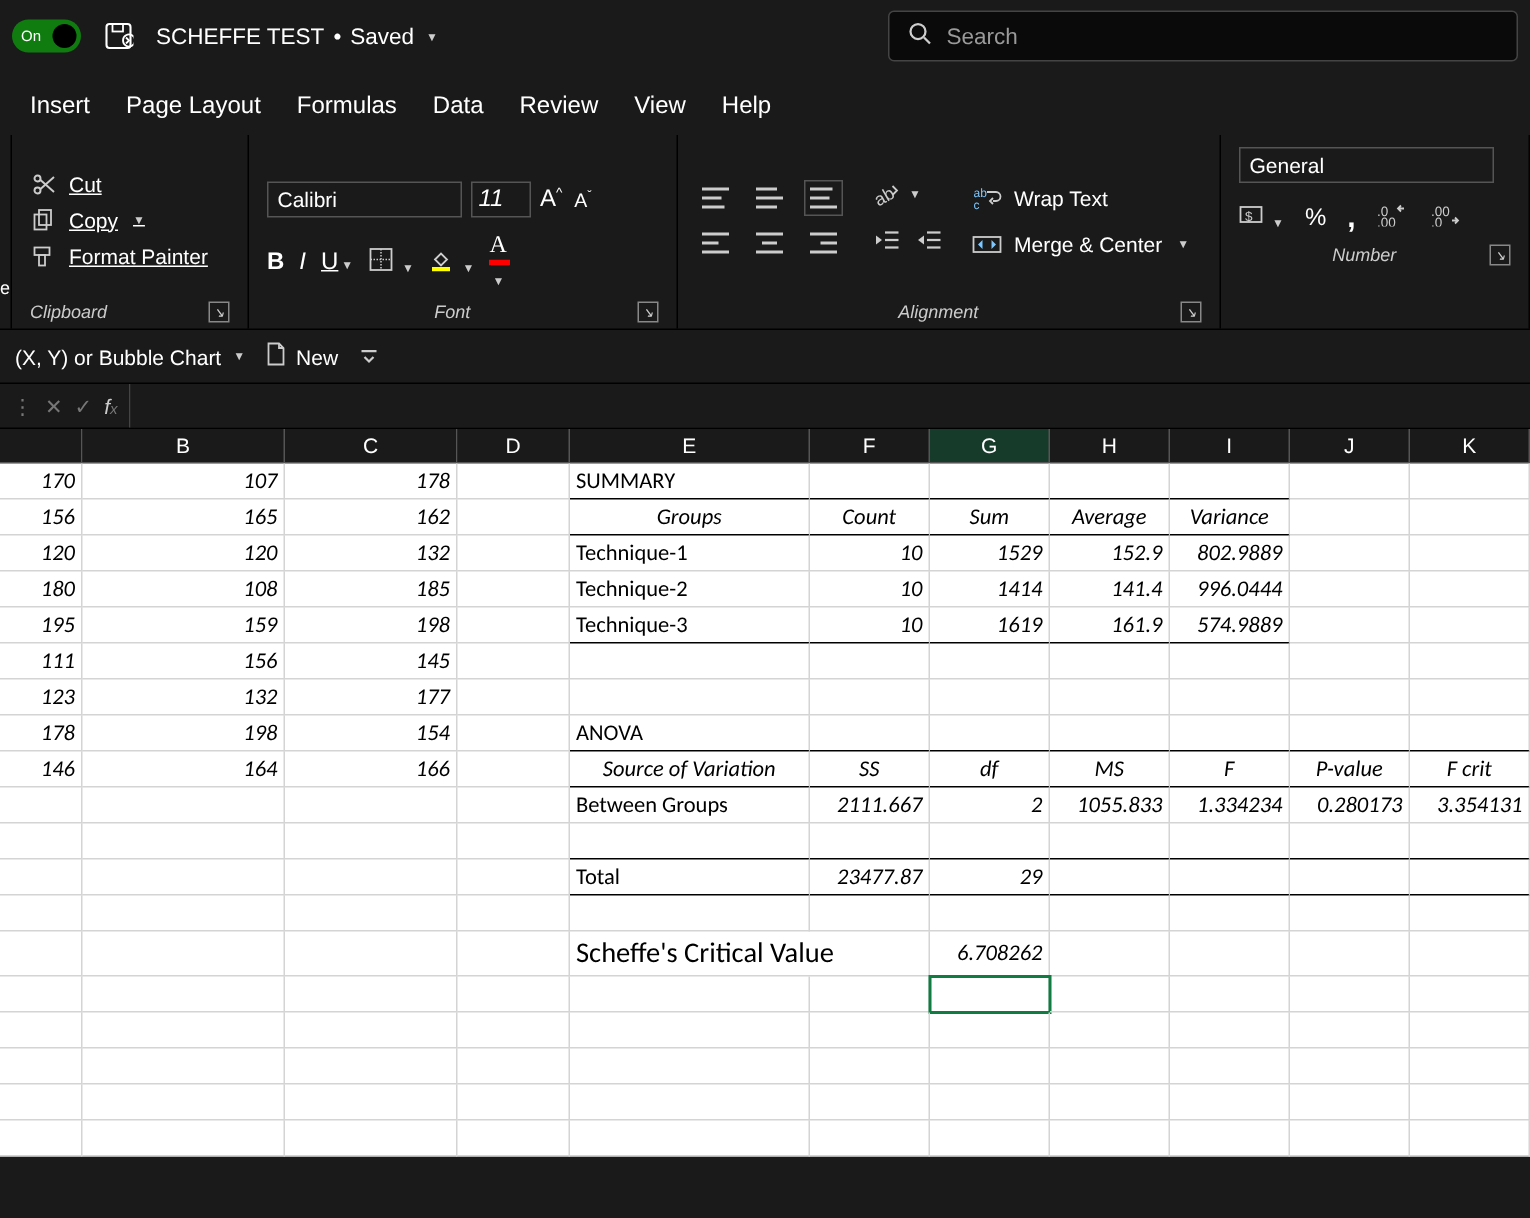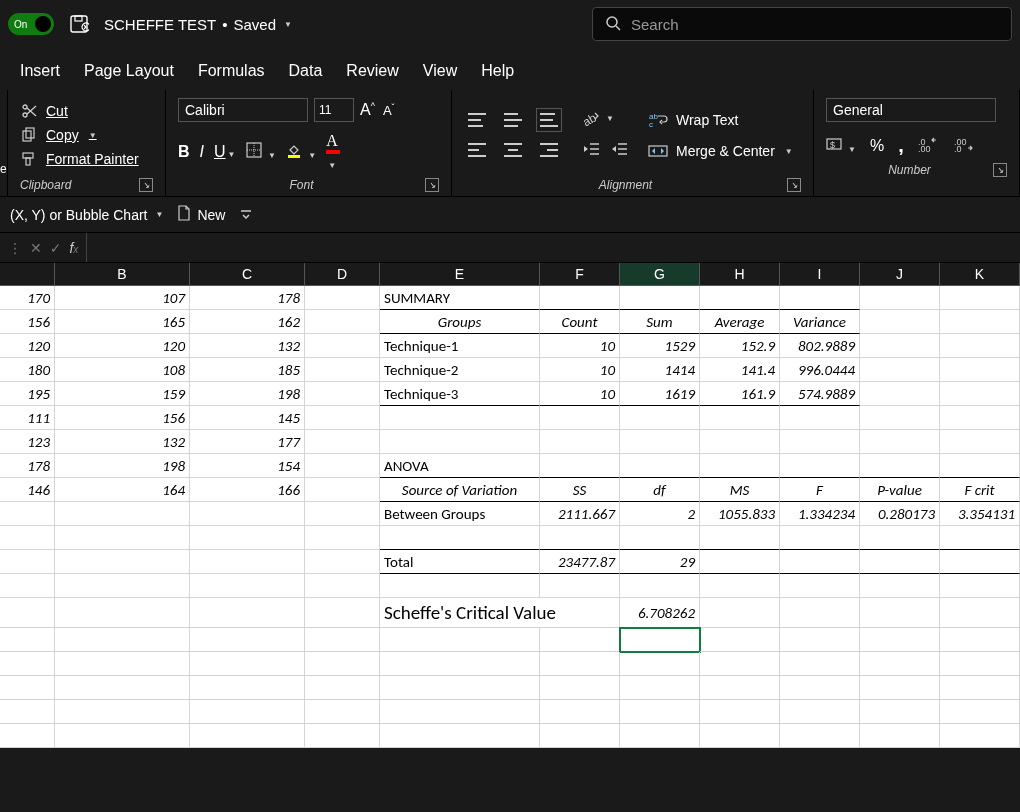--- a/index.html
+++ b/index.html
@@ -25,21 +25,21 @@
   .group-label-row { display:flex; justify-content:space-between; align-items:center; font-size:12px; color:#ccc; padding-top:6px;font-style:italic; }
   .dialog-launcher { width:14px; height:14px; border:1px solid #888; position:relative; font-size:9px; display:flex; align-items:center; justify-content:center; }
   .dialog-launcher::after { content:"↘"; font-size:9px; color:#ccc; }
 
   .clip-list { display:flex; flex-direction:column; gap:6px; font-size:14px;text-decoration:underline; }
   .clip-row { display:flex; align-items:center; gap:8px; }
   .mini-icon { width:18px; height:18px; display:inline-flex; align-items:center; justify-content:center; }
 
   .font-inputs { display:flex; gap:6px; align-items:center; }
   .font-name { background:#1a1a1a; border:1px solid #555; color:#fff; font-size:14px; width:130px; height:24px; padding:0 6px; }
-  .font-size { background:#1a1a1a; border:1px solid #555; color:#fff; font-size:12px; width:40px; height:24px; padding:0 4px; }
+  .font-size { background:#1a1a1a; border:1px solid #555; color:#fff; font-size:16px; width:40px; height:24px; padding:0 4px;font-style:italic; }
   .font-buttons { display:flex; gap:10px; margin-top:10px; align-items:center; font-family: "Times New Roman", serif; }
   .btn-i { font-style:italic; }
   .btn-u { text-decoration: underline; }
   .caret { font-size:8px; margin-left:2px; color:#ccc; }
   .grow-shrink { display:flex; gap:8px; font-size:16px; align-items:center; font-family: "Times New Roman", serif;}
   .grow-shrink sup { font-size:9px; }
 
   .align-grid { display:grid; grid-template-columns: repeat(3, 26px); grid-template-rows: repeat(2, 24px); gap:6px 10px; }
   .align-cell { display:flex; align-items:center; justify-content:center; }
   .align-icon { width:18px; height:14px; display:flex; flex-direction:column; justify-content:space-between; }
@@ -168,21 +168,21 @@
         </div>
       </div>
     </div>
     <div class="group-label-row">
       <span>Clipboard</span>
       <span class="dialog-launcher"></span>
     </div>
   </div>
 
   <div class="group" style="width:286px;">
-    <div style="display:flex; flex-direction:column;">
+    <div style="display:flex; flex-direction:column;margin-top:23px;">
       <div class="font-inputs">
         <input class="font-name" value="Calibri" style="">
         <input class="font-size" value="11" style="">
         <div class="grow-shrink">
           <span>A<sup>^</sup></span>
           <span style="font-size:13px;">A<sup>ˇ</sup></span>
         </div>
       </div>
       <div class="font-buttons">
         <span style="font-weight:bold;">B</span>

